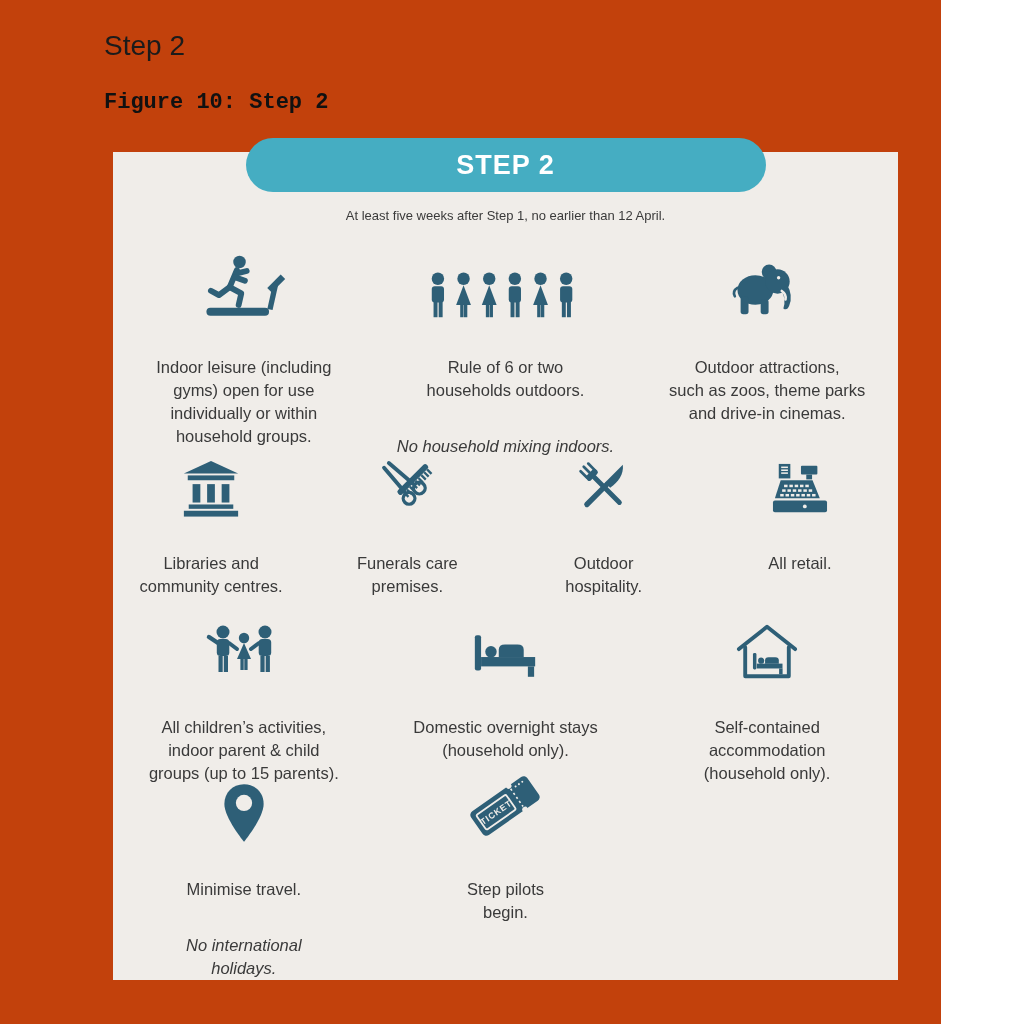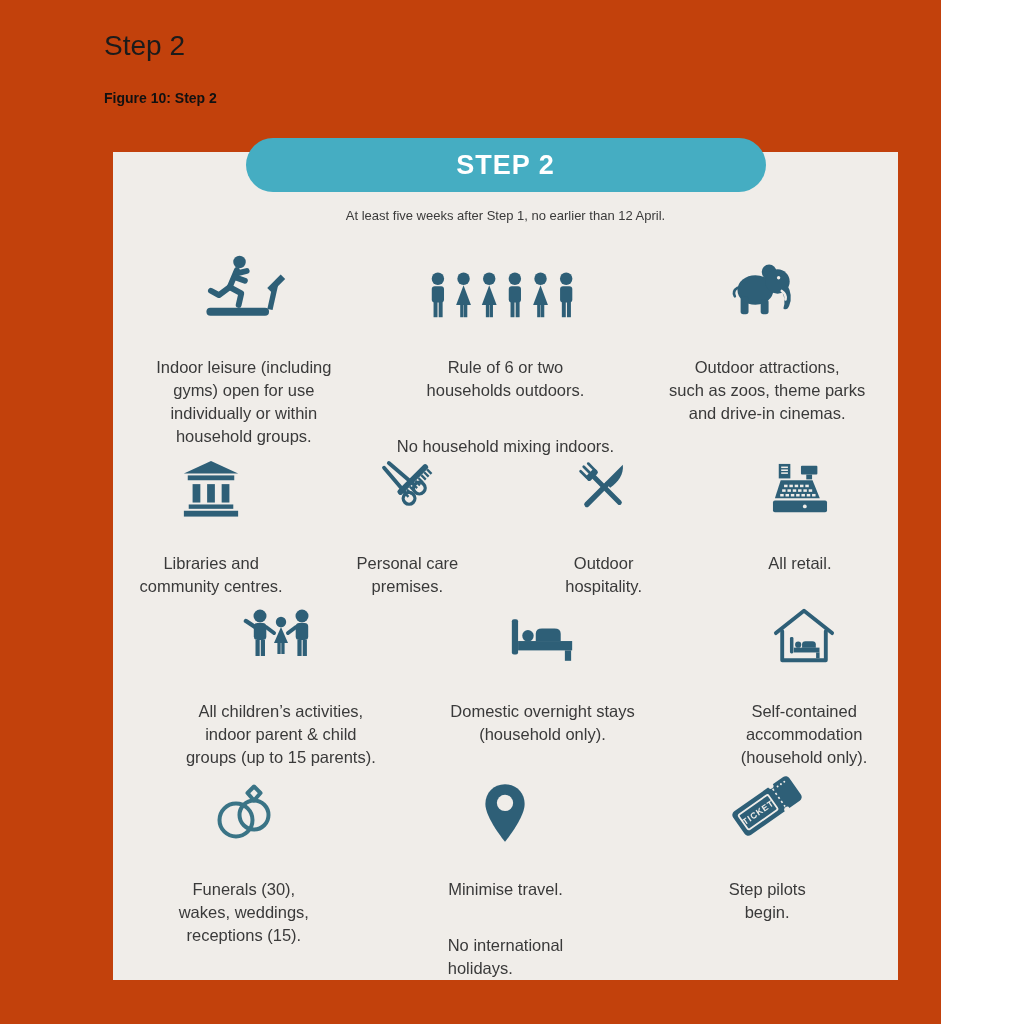--- a/index.html
+++ b/index.html
@@ -4,39 +4,39 @@
 <style>
   :root{
     --teal:#45ADC2; --icon:#2E5F77; --icon-light:#3A7486;
     --panel-bg:#F0EDE9; --text:#3A3A3A; --heading:#1B1B1B;
   }
   *{box-sizing:border-box;}
   html,body{margin:0;padding:0;}
   body{width:1024px;height:1024px;background:#fff;font-family:"Liberation Sans",sans-serif;}
   .page{position:relative;width:941px;height:1024px;background:#c2410c;overflow:hidden;}
   .h1{position:absolute;left:104px;top:30px;font-size:28px;color:var(--heading);font-weight:400;}
-  .h2{position:absolute;left:104px;top:90px;font-size:14px;color:#111;font-weight:bold;}
+  .h2{position:absolute;left:104px;top:90px;font-size:22px;color:#111;font-weight:bold;font-family:Liberation Mono, monospace;}
   .panel{position:absolute;left:113px;top:152px;width:785px;height:828px;background:var(--panel-bg);}
   .pill{position:absolute;left:50%;transform:translateX(-50%);top:-14px;width:520px;height:54px;
         background:var(--teal);border-radius:27px;display:flex;align-items:center;justify-content:center;}
   .pill-label{color:#fff;font-size:27px;font-weight:bold;letter-spacing:1px;}
   .subtitle{position:absolute;top:56px;left:0;width:100%;text-align:center;font-size:13px;color:var(--text);}
   .row{position:absolute;left:0;width:100%;display:grid;}
   .cols3{grid-template-columns:repeat(3,1fr);}
   .cols4{grid-template-columns:repeat(4,1fr);}
-  #row1{top:98px;} #row2{top:294px;} #row3{top:446px;margin-left:37px;} #row4{top:616px;}
+  #row1{top:98px;} #row2{top:294px;} #row3{top:462px;} #row4{top:616px;}
   .cell{display:flex;flex-direction:column;align-items:center;gap:21px;}
   .iconbox{display:flex;align-items:flex-end;justify-content:center;color:var(--icon);}
   #row1 .iconbox{height:72px;} #row2 .iconbox{height:72px;}
   #row3 .iconbox{height:68px;} #row4 .iconbox{height:76px;}
   .iconbox.light{color:var(--icon-light);}
   .cap{margin:13px 8px 0;font-size:16.5px;line-height:23px;color:var(--text);
        text-align:center;white-space:pre-line;}
   .cap2{margin:12px 0 0;font-size:16.5px;line-height:23px;color:var(--text);
-       white-space:pre-line;}
+       text-align:center;white-space:pre-line;font-style:italic;}
   svg{overflow:visible;display:block;}
 </style>
 </head>
 <body>
 
 <div class="page">
 
   <div class="h1">Step 2</div>
   <div class="h2">Figure 10: Step 2</div>
 
@@ -166,21 +166,21 @@
               <rect x="34.5" y="37.6" width="6.5" height="2.4"></rect>
             </g>
             <g transform="rotate(-45 32 32)" stroke="currentColor" fill="none">
               <path d="M28.5,2 L26,34" stroke-width="4" stroke-linecap="round"></path>
               <path d="M35.5,2 L38,34" stroke-width="4" stroke-linecap="round"></path>
               <circle cx="24.5" cy="42.5" r="6" stroke-width="3.5"></circle>
               <circle cx="39.5" cy="42.5" r="6" stroke-width="3.5"></circle>
             </g>
           </svg>
         </div>
-        <p class="cap">Personal care
+        <p class="cap">Funerals care
 premises.</p>
       </div>
 
       <div class="cell">
         <div class="iconbox">
           <svg width="62" height="62" viewBox="0 0 64 64" aria-hidden="true" fill="currentColor">
             <g transform="rotate(-45 32 32)">
               <rect x="25" y="2" width="2.8" height="12" rx="1.4"></rect>
               <rect x="30.6" y="1" width="2.8" height="13" rx="1.4"></rect>
               <rect x="36.2" y="2" width="2.8" height="12" rx="1.4"></rect>
@@ -293,32 +293,20 @@
           </svg>
         </div>
         <p class="cap">Self-contained
 accommodation
 (household only).</p>
       </div>
     </div>
 
     <div class="row cols3" id="row4">
 
-      <div class="cell">
-        <div class="iconbox light">
-          <svg width="70" height="66" viewBox="0 0 70 66" aria-hidden="true" fill="none" stroke="currentColor" stroke-width="4">
-            <circle cx="27" cy="42" r="16.5"></circle>
-            <circle cx="45" cy="37" r="14.5"></circle>
-            <path d="M45,8.5 L51.5,15 L45,22.5 L38.5,15 Z" stroke-linejoin="round"></path>
-          </svg>
-        </div>
-        <p class="cap">Funerals (30),
-wakes, weddings,
-receptions (15).</p>
-      </div>
 
       <div class="cell">
         <div class="iconbox">
           <svg width="46" height="62" viewBox="0 0 48 64" aria-hidden="true">
             <path d="M24,2 C12,2 3.5,11 3.5,22.5 C3.5,37 24,62 24,62 C24,62 44.5,37 44.5,22.5 C44.5,11 36,2 24,2 Z" fill="currentColor"></path>
             <circle cx="24" cy="21.5" r="8.5" fill="#F0EDE9"></circle>
           </svg>
         </div>
         <p class="cap">Minimise travel.</p>
         <p class="cap2">No international

